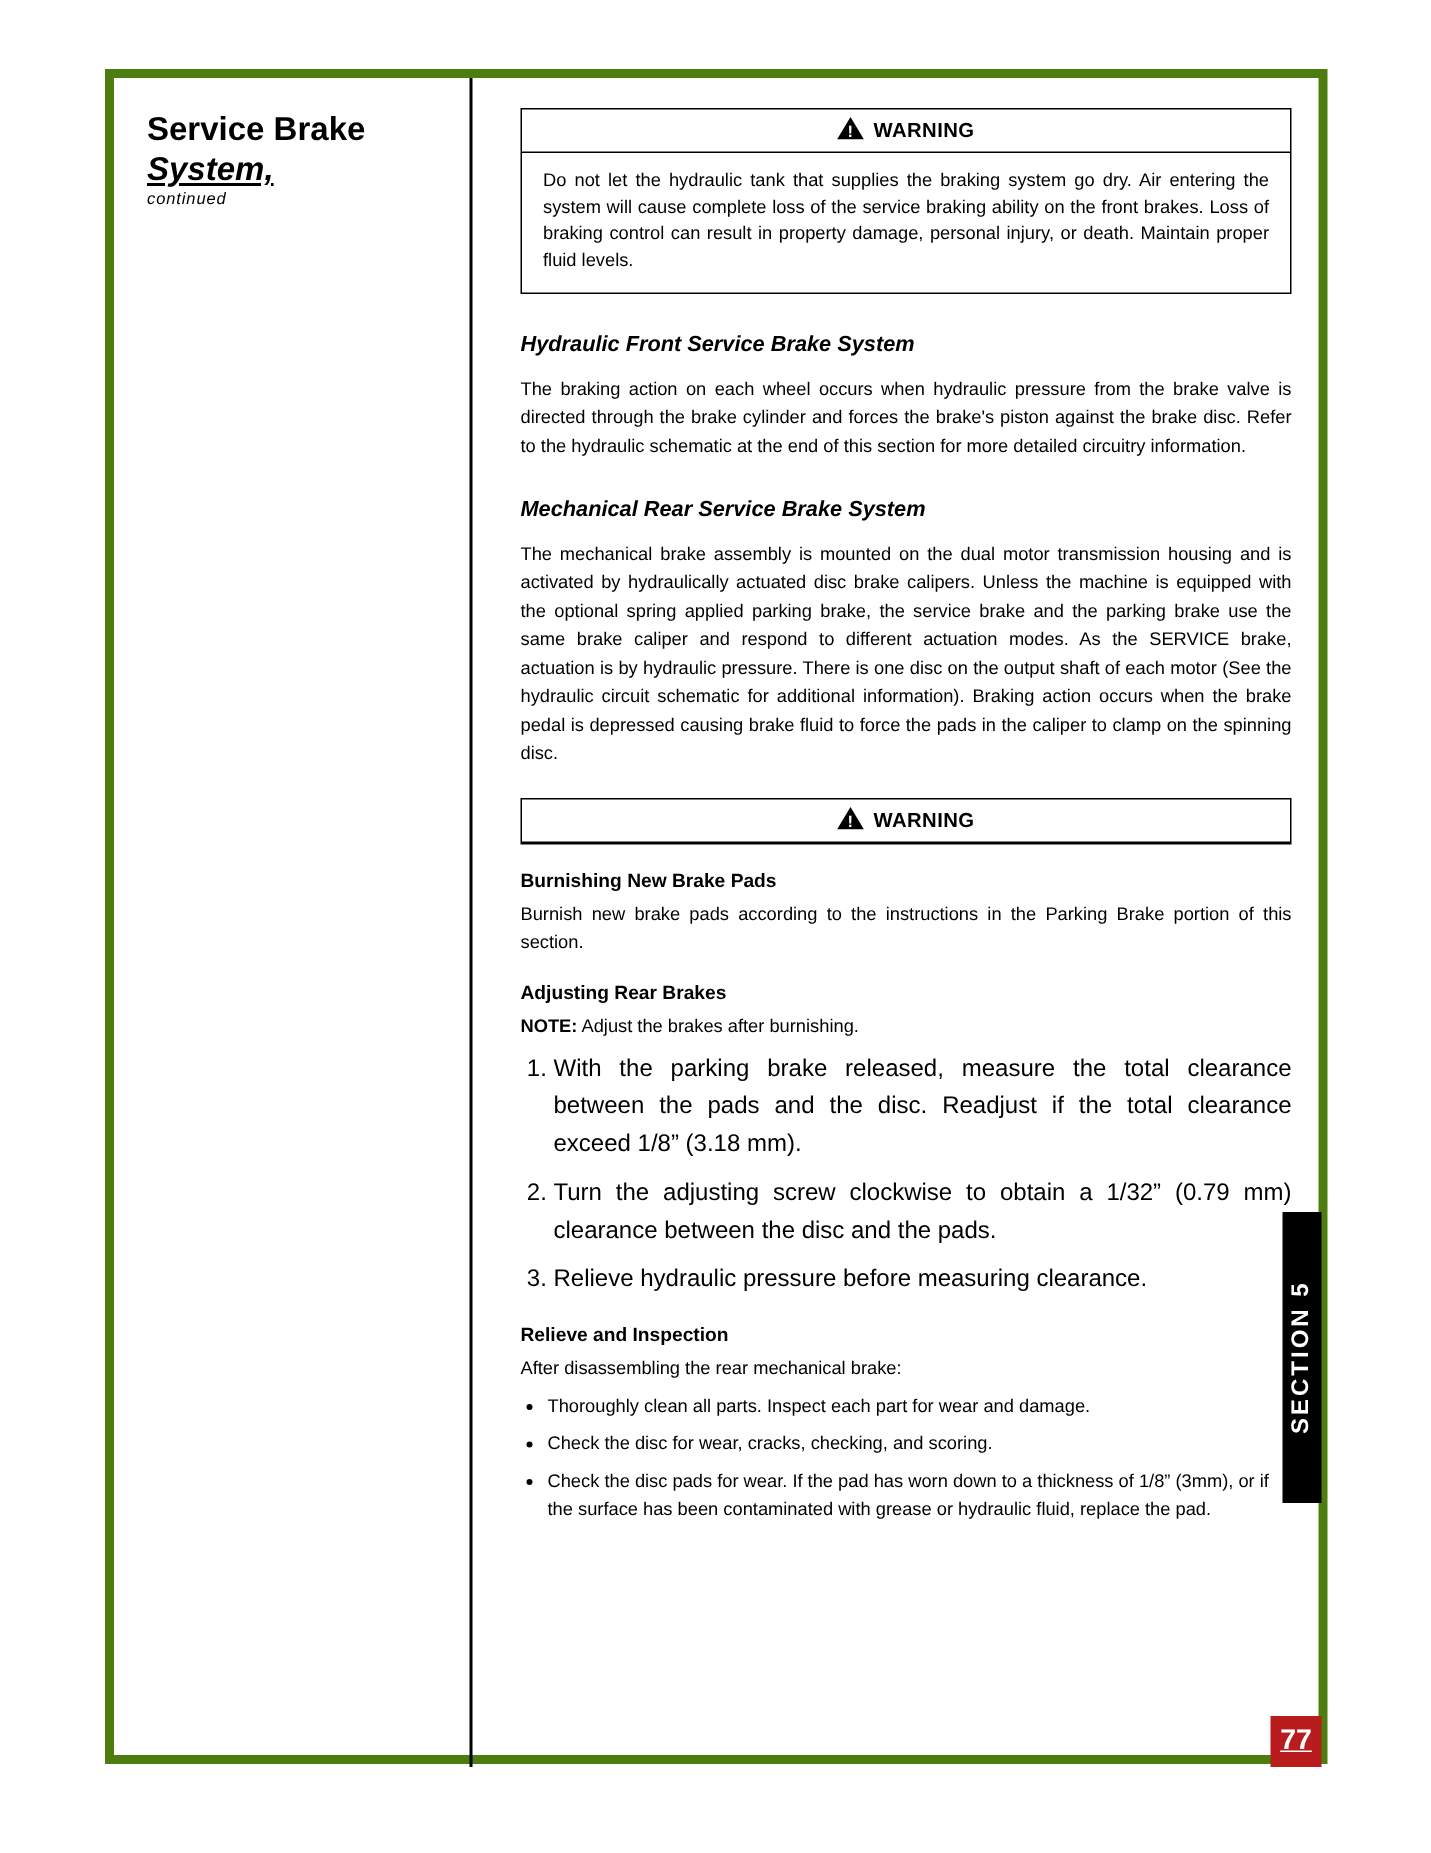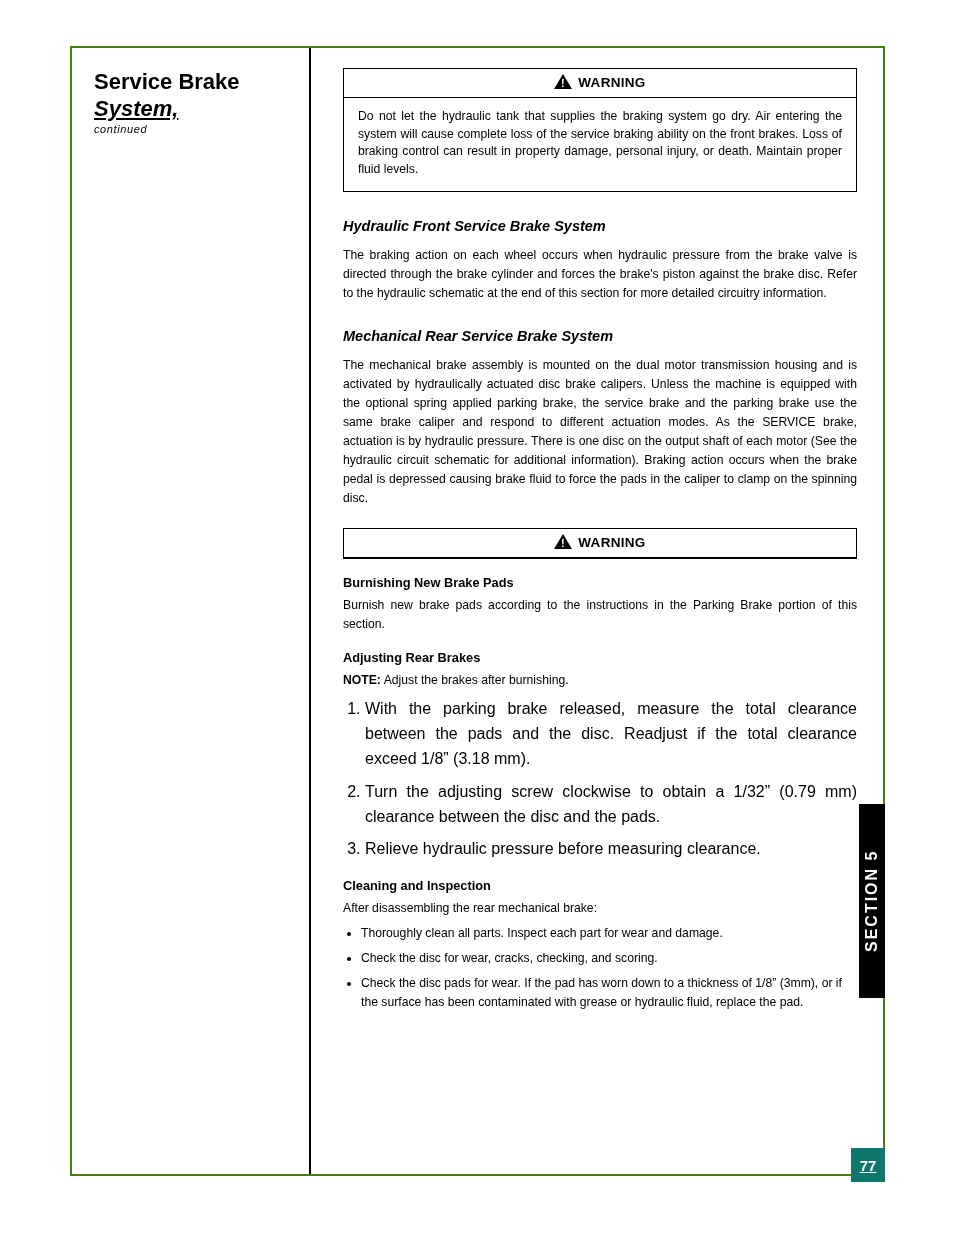--- a/index.html
+++ b/index.html
@@ -1,21 +1,21 @@
 <!DOCTYPE html>
 <html><head>
 <meta charset="utf-8">
 <style>
   * { box-sizing: border-box; margin: 0; padding: 0; }
   html, body { width: 954px; height: 1235px; background: #fff; font-family: "Helvetica Neue", Helvetica, Arial, sans-serif; color: #000; }
   .page {
     position: absolute;
     left: 70px; top: 46px;
     width: 815px; height: 1130px;
-    border: 2px solid #4d7c0f;
+    border: 6px solid #4d7c0f;
   }
   .vrule {
     position: absolute;
     left: 237px; top: 0;
     width: 0; height: 1126px;
     border-left: 2px solid #000;
   }
   
   .sidebar { position: absolute; left: 0; top: 0; width: 237px; padding: 22px 16px 0 22px; }
   .side-h1 { font-size: 22px; font-weight: 700; line-height: 1.05; margin-bottom: 4px; }
@@ -43,23 +43,23 @@
   .h4 { font-size: 12.8px; font-weight: 700; margin-top: 16px; }
   ol.steps { list-style: decimal; margin: 8px 0 0 22px; }
   ol.steps li { font-size: 16px; line-height: 1.55; text-align: justify; margin-bottom: 8px; }
   ol.bullets { list-style: disc; margin: 6px 0 0 18px; }
   ol.bullets li { font-size: 12.2px; line-height: 1.55; margin-bottom: 6px; }
   .note-label { font-weight: 700; }
   .page-num-box {
     position: absolute;
     right: -2px; bottom: -8px;
     width: 34px; height: 34px;
-    background: #0f766e; color: #fff;
+    background: #b91c1c; color: #fff;
     display: flex; align-items: center; justify-content: center;
-    font-size: 15px; font-weight: 700; text-decoration: underline;
+    font-size: 19px; font-weight: 700; text-decoration: underline;
   }
 </style>
 </head>
 <body>
 
 <div class="page">
 
   <div class="vrule"></div>
 
   <div class="sidebar">
@@ -106,21 +106,21 @@
     <div class="para" style="margin-top:6px">Burnish new brake pads according to the instructions in the Parking Brake portion of this section.</div>
 
     <div class="h4">Adjusting Rear Brakes</div>
     <div class="para" style="margin-top:6px"><span class="note-label">NOTE:</span> <span>Adjust the brakes after burnishing.</span></div>
     <ol class="steps">
       <li>With the parking brake released, measure the total clearance between the pads and the disc. Readjust if the total clearance exceed 1/8” (3.18 mm).</li>
       <li>Turn the adjusting screw clockwise to obtain a 1/32” (0.79 mm) clearance between the disc and the pads.</li>
       <li>Relieve hydraulic pressure before measuring clearance.</li>
     </ol>
 
-    <div class="h4">Cleaning and Inspection</div>
+    <div class="h4">Relieve and Inspection</div>
     <div class="para" style="margin-top:6px">After disassembling the rear mechanical brake:</div>
     <ol class="bullets">
       <li>Thoroughly clean all parts. Inspect each part for wear and damage.</li>
       <li>Check the disc for wear, cracks, checking, and scoring.</li>
       <li>Check the disc pads for wear. If the pad has worn down to a thickness of 1/8” (3mm), or if the sur­face has been contaminated with grease or hydraulic fluid, re­place the pad.</li>
     </ol>
 
   </div>
 
   <div class="page-num-box">

